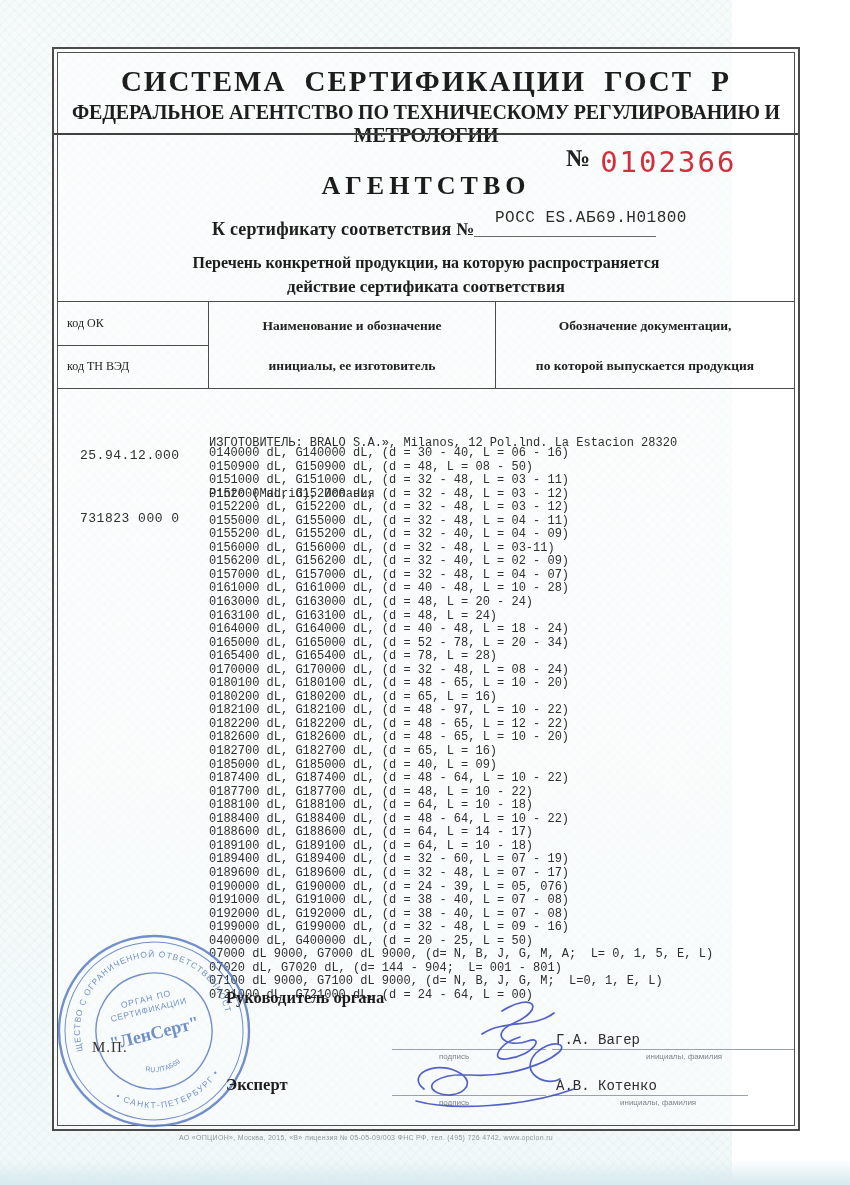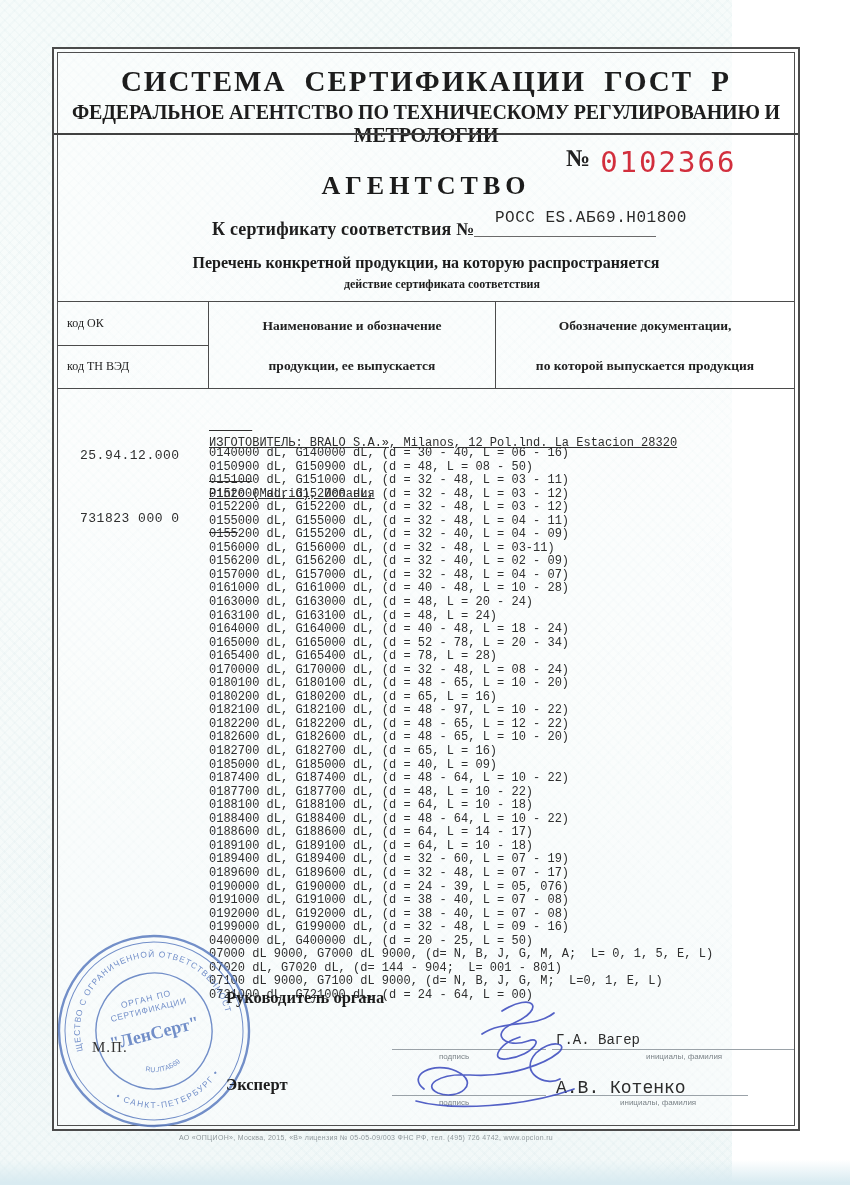--- a/index.html
+++ b/index.html
@@ -24,42 +24,42 @@
   .num-group{top:96px;left:512px;white-space:nowrap;}
   .num-sign{font-size:24px;color:#222;font-weight:600;vertical-align:6px;}
   .num-value{font-family:"DejaVu Sans Mono","Liberation Mono",monospace;
     font-size:29px;letter-spacing:2px;color:#d22f3d;margin-left:10px;}
   .app-title{top:122px;font-size:26px;font-weight:700;letter-spacing:5px;color:#1b1b1b;}
   .cert-label{top:170px;left:158px;font-size:18px;font-weight:600;color:#1e1e1e;letter-spacing:0.2px;}
   .cert-value{top:160px;left:441px;font-family:"Liberation Mono","DejaVu Sans Mono",monospace;
     font-size:16px;color:#2a2a2a;letter-spacing:0.5px;white-space:nowrap;}
   .cert-underline{top:177px;left:420px;width:182px;height:10px;border-bottom:1px solid #6a6a6a;}
   .sub1{top:205px;font-size:16px;font-weight:700;color:#1c1c1c;}
-  .sub2{top:228px;font-size:12px;font-weight:700;color:#1c1c1c;margin-left:16px;}
+  .sub2{top:228px;font-size:17px;font-weight:700;color:#1c1c1c;}
   .thead{top:252px;left:4px;width:736px;height:86px;
     border-top:1px solid #4b4b4b;border-bottom:1px solid #4b4b4b;display:flex;}
   .thead .c1{width:150px;border-right:1px solid #4b4b4b;display:flex;flex-direction:column;}
   .thead .c1 .cell{flex:1;display:flex;align-items:center;padding-left:9px;
     font-size:12px;color:#222;}
   .thead .c1 .cell:first-child{border-bottom:1px solid #4b4b4b;}
   .thead .c2{width:286px;border-right:1px solid #4b4b4b;}
   .thead .c3{flex:1;}
   .thead .c2,.thead .c3{display:flex;flex-direction:column;justify-content:center;
     text-align:center;font-size:13.5px;font-weight:700;color:#222;line-height:19px;gap:21px;}
   .mono{font-family:"Liberation Mono","DejaVu Sans Mono",monospace;}
-  .manufacturer{top:352px;left:155px;font-size:12px;line-height:17px;color:#2e2e2e;white-space:pre;text-decoration:underline;}
+  .manufacturer{top:352px;left:155px;font-size:12px;line-height:17px;color:#2e2e2e;white-space:pre;}
   .code-ok{top:399px;left:26px;font-size:13px;color:#2e2e2e;letter-spacing:0.5px;}
   .code-tnved{top:426px;left:26px;font-size:13px;color:#2e2e2e;letter-spacing:0.5px;margin-top:36px;}
   .products{top:398px;left:155px;font-size:12px;line-height:13.55px;color:#2e2e2e;white-space:pre;}
   .stamp-svg{left:0px;top:882px;opacity:0.85;}
   .mp{left:38px;top:990px;font-size:15px;letter-spacing:1px;color:#343434;}
   .sig-label-1{left:172px;top:939px;font-size:16.5px;font-weight:700;color:#1d1d1d;text-align:center;}
   .sig-label-2{left:172px;top:1026px;font-size:16.5px;font-weight:700;color:#1d1d1d;}
   .sig-name-1{left:502px;top:983px;font-size:14px;color:#2c2c2c;white-space:pre;}
-  .sig-name-2{left:502px;top:1029px;font-size:18px;color:#2c2c2c;white-space:pre;}
+  .sig-name-2{left:502px;top:1029px;font-size:14px;color:#2c2c2c;white-space:pre;}
   .line{height:0;border-bottom:1px solid #9aa2a8;}
   .sig-line-1a{left:338px;top:1000px;width:154px;}
   .sig-line-1b{left:498px;top:1000px;width:242px;}
   .sig-line-2a{left:338px;top:1046px;width:154px;}
   .sig-line-2b{left:498px;top:1046px;width:196px;}
   .cap{font-family:"Liberation Sans",sans-serif;font-size:8px;color:#7c8489;}
   .cap-s1{left:385px;top:1003px;}
   .cap-n1{left:592px;top:1003px;}
   .cap-s2{left:385px;top:1049px;}
   .cap-n2{left:566px;top:1049px;}
@@ -92,21 +92,21 @@
     <div class="abs ctr sub1">Перечень конкретной продукции,  на которую распространяется</div>
     <div class="abs ctr sub2">действие сертификата соответствия</div>
 
     <div class="abs thead">
       <div class="c1">
         <div class="cell">код ОК</div>
         <div class="cell">код ТН ВЭД</div>
       </div>
       <div class="c2">
         <div>Наименование и обозначение</div>
-        <div>продукции, ее выпускается</div>
+        <div>инициалы, ее изготовитель</div>
       </div>
       <div class="c3">
         <div>Обозначение документации,</div>
         <div>по которой выпускается продукция</div>
       </div>
     </div>
 
     <div class="abs manufacturer mono">
       <div>ИЗГОТОВИТЕЛЬ: BRALO S.A.», Milanos, 12 Pol.lnd. La Estacion 28320</div>
       <div>Pinto (Madrid), Испания</div>

